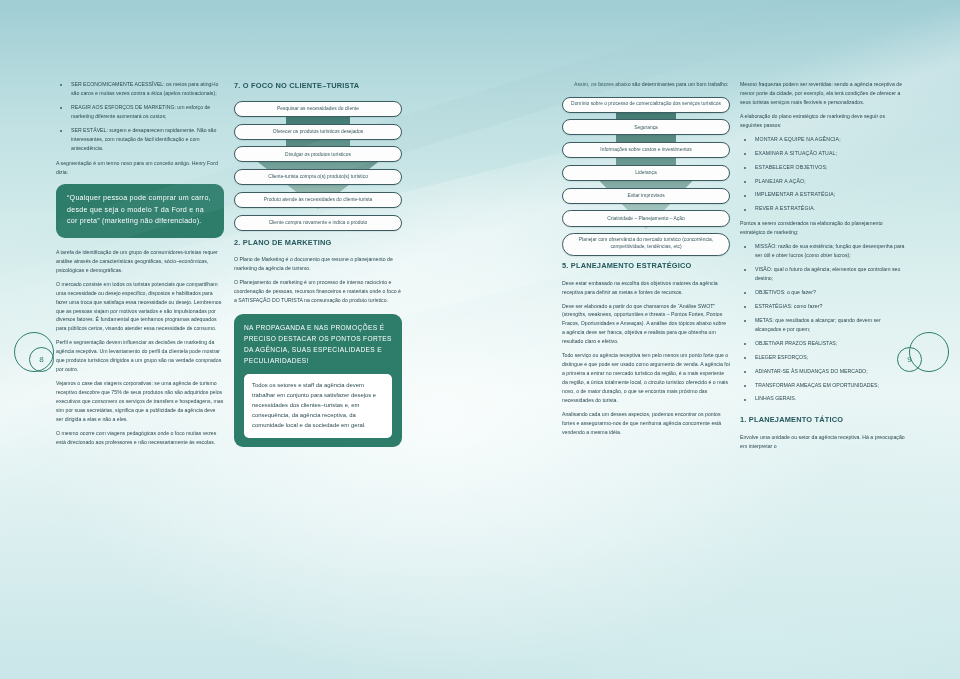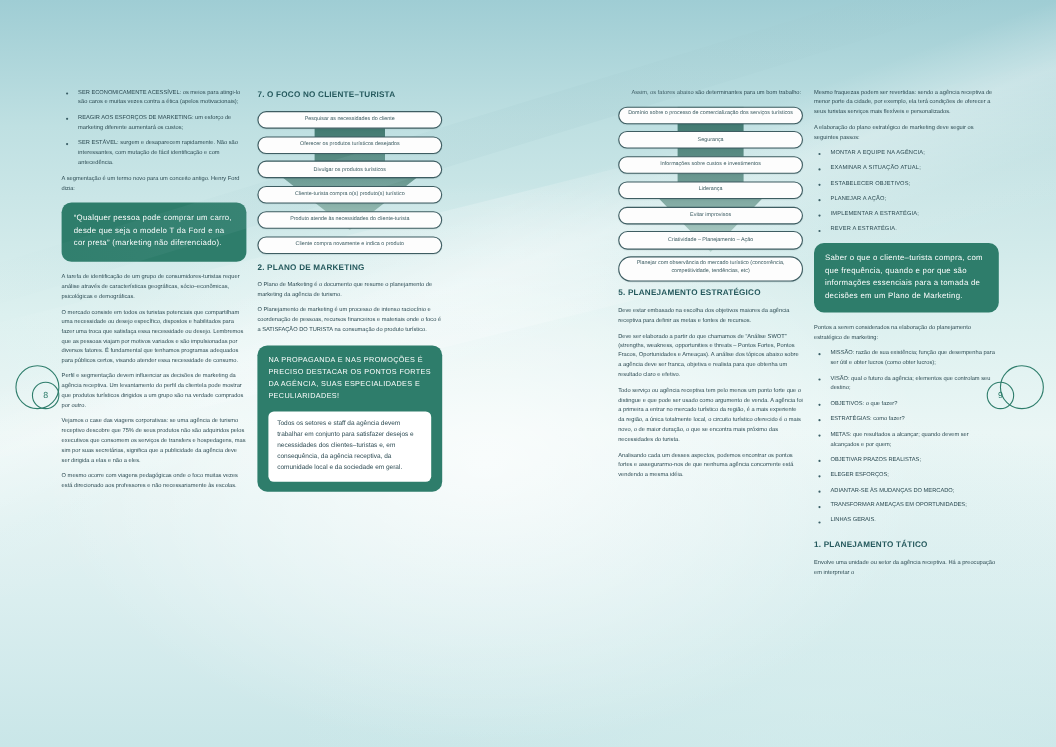--- a/index.html
+++ b/index.html
@@ -201,23 +201,20 @@
 
       <ul class="bl allcaps">
         <li>MONTAR A EQUIPE NA AGÊNCIA;</li>
         <li>EXAMINAR A SITUAÇÃO ATUAL;</li>
         <li>ESTABELECER OBJETIVOS;</li>
         <li>PLANEJAR A AÇÃO;</li>
         <li>IMPLEMENTAR A ESTRATÉGIA;</li>
         <li>REVER A ESTRATÉGIA.</li>
       </ul>
 
-      <div class="quotebox smallpad">
-        <span>Saber o que o cliente–turista compra, com que frequência, quando e por que são informações essenciais para a tomada de decisões em um Plano de Marketing.</span>
-      </div>
 
       <p>Pontos a serem considerados na elaboração do planejamento estratégico de marketing:</p>
 
       <ul class="bl">
         <li>MISSÃO: razão de sua existência; função que desempenha para ser útil e obter lucros (como obter lucros);</li>
         <li>VISÃO: qual o futuro da agência; elementos que controlam seu destino;</li>
         <li>OBJETIVOS: o que fazer?</li>
         <li>ESTRATÉGIAS: como fazer?</li>
         <li>METAS: que resultados a alcançar; quando devem ser alcançados e por quem;</li>
         <li>OBJETIVAR PRAZOS REALISTAS;</li>

